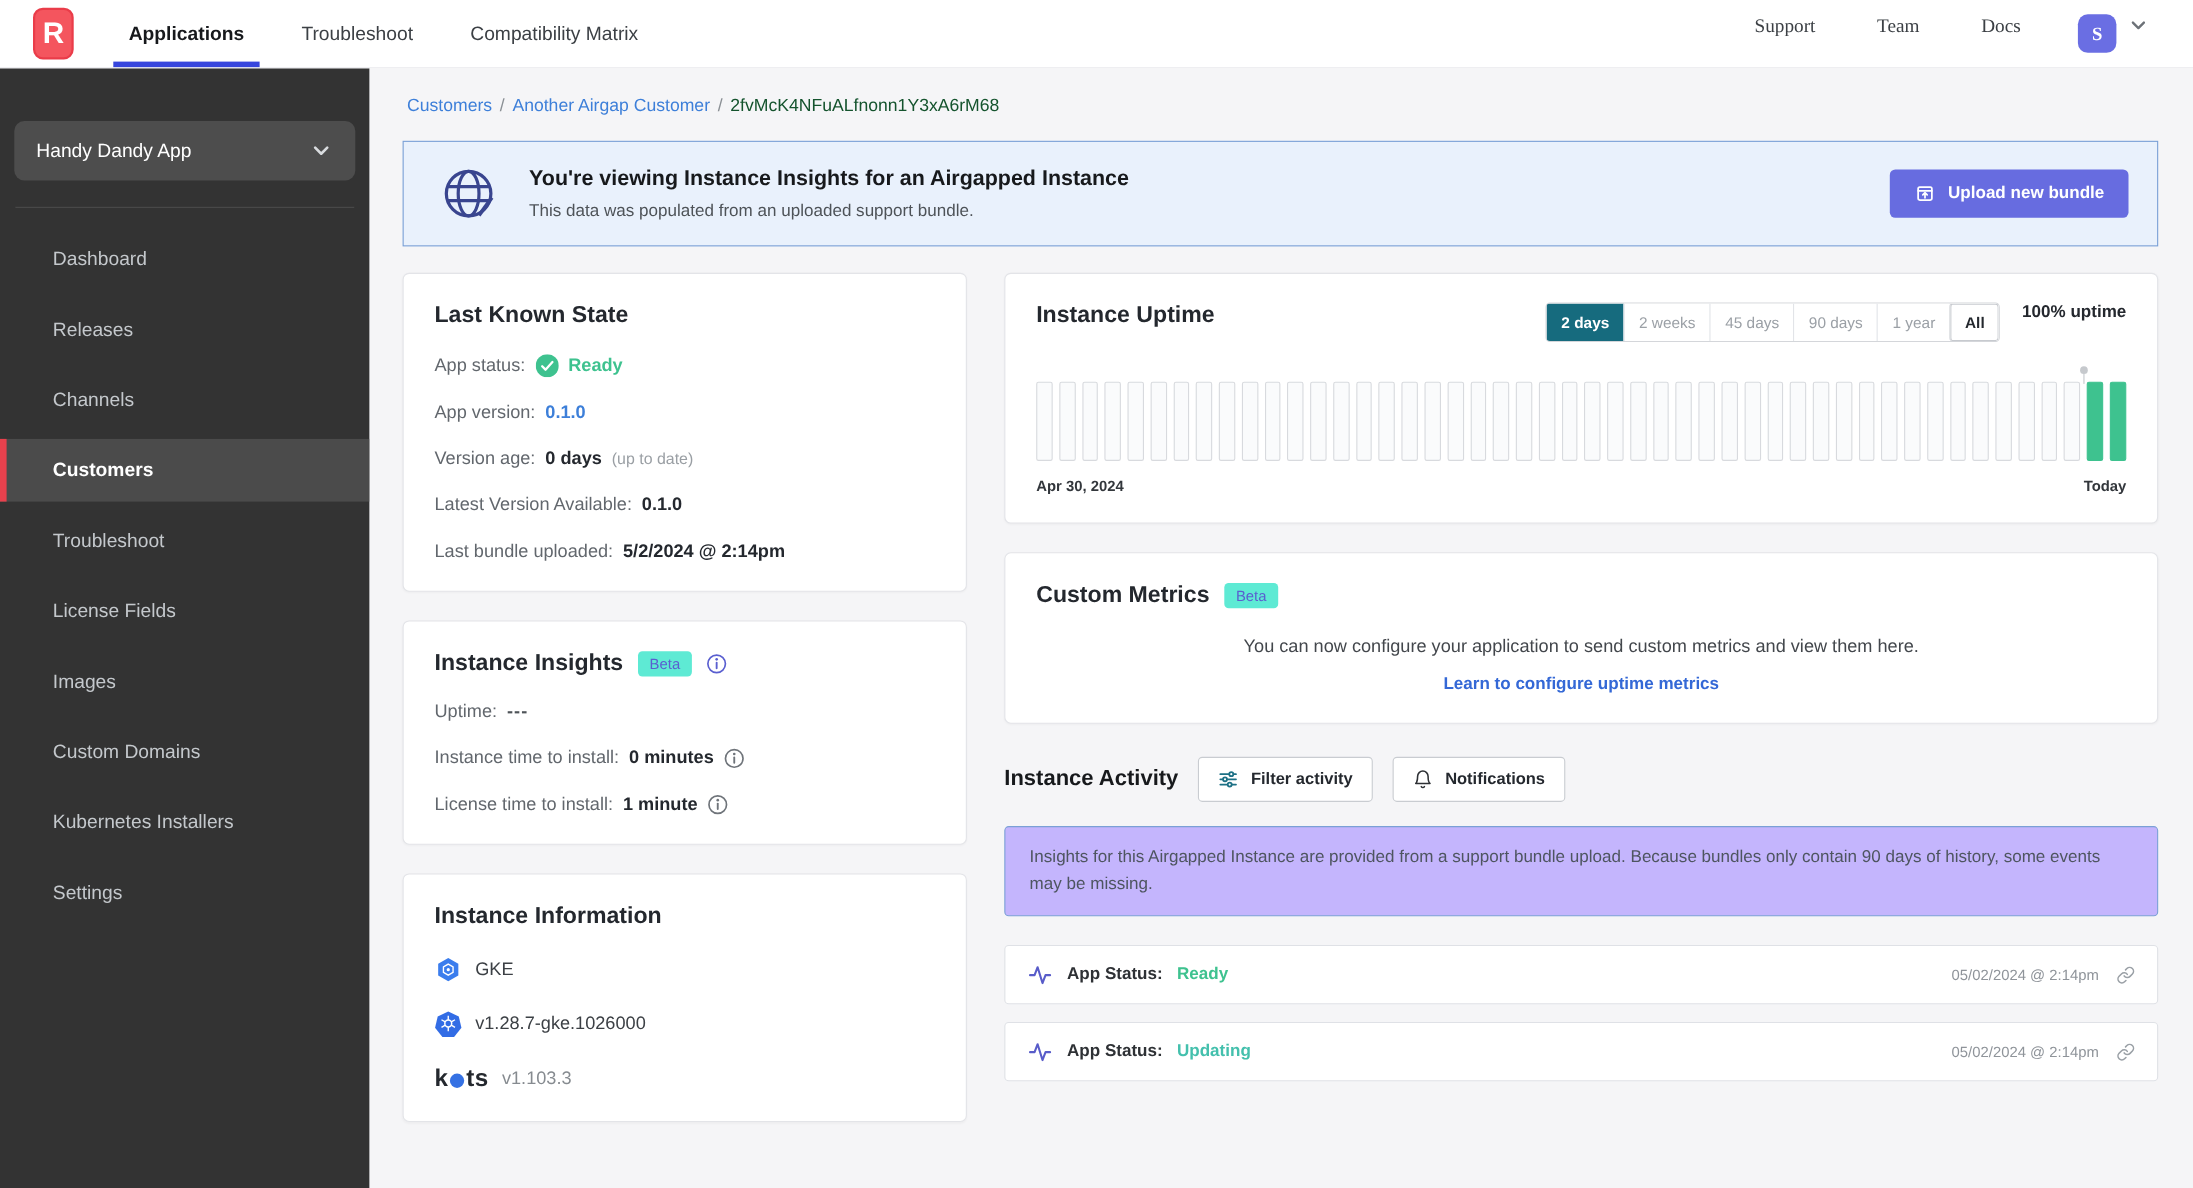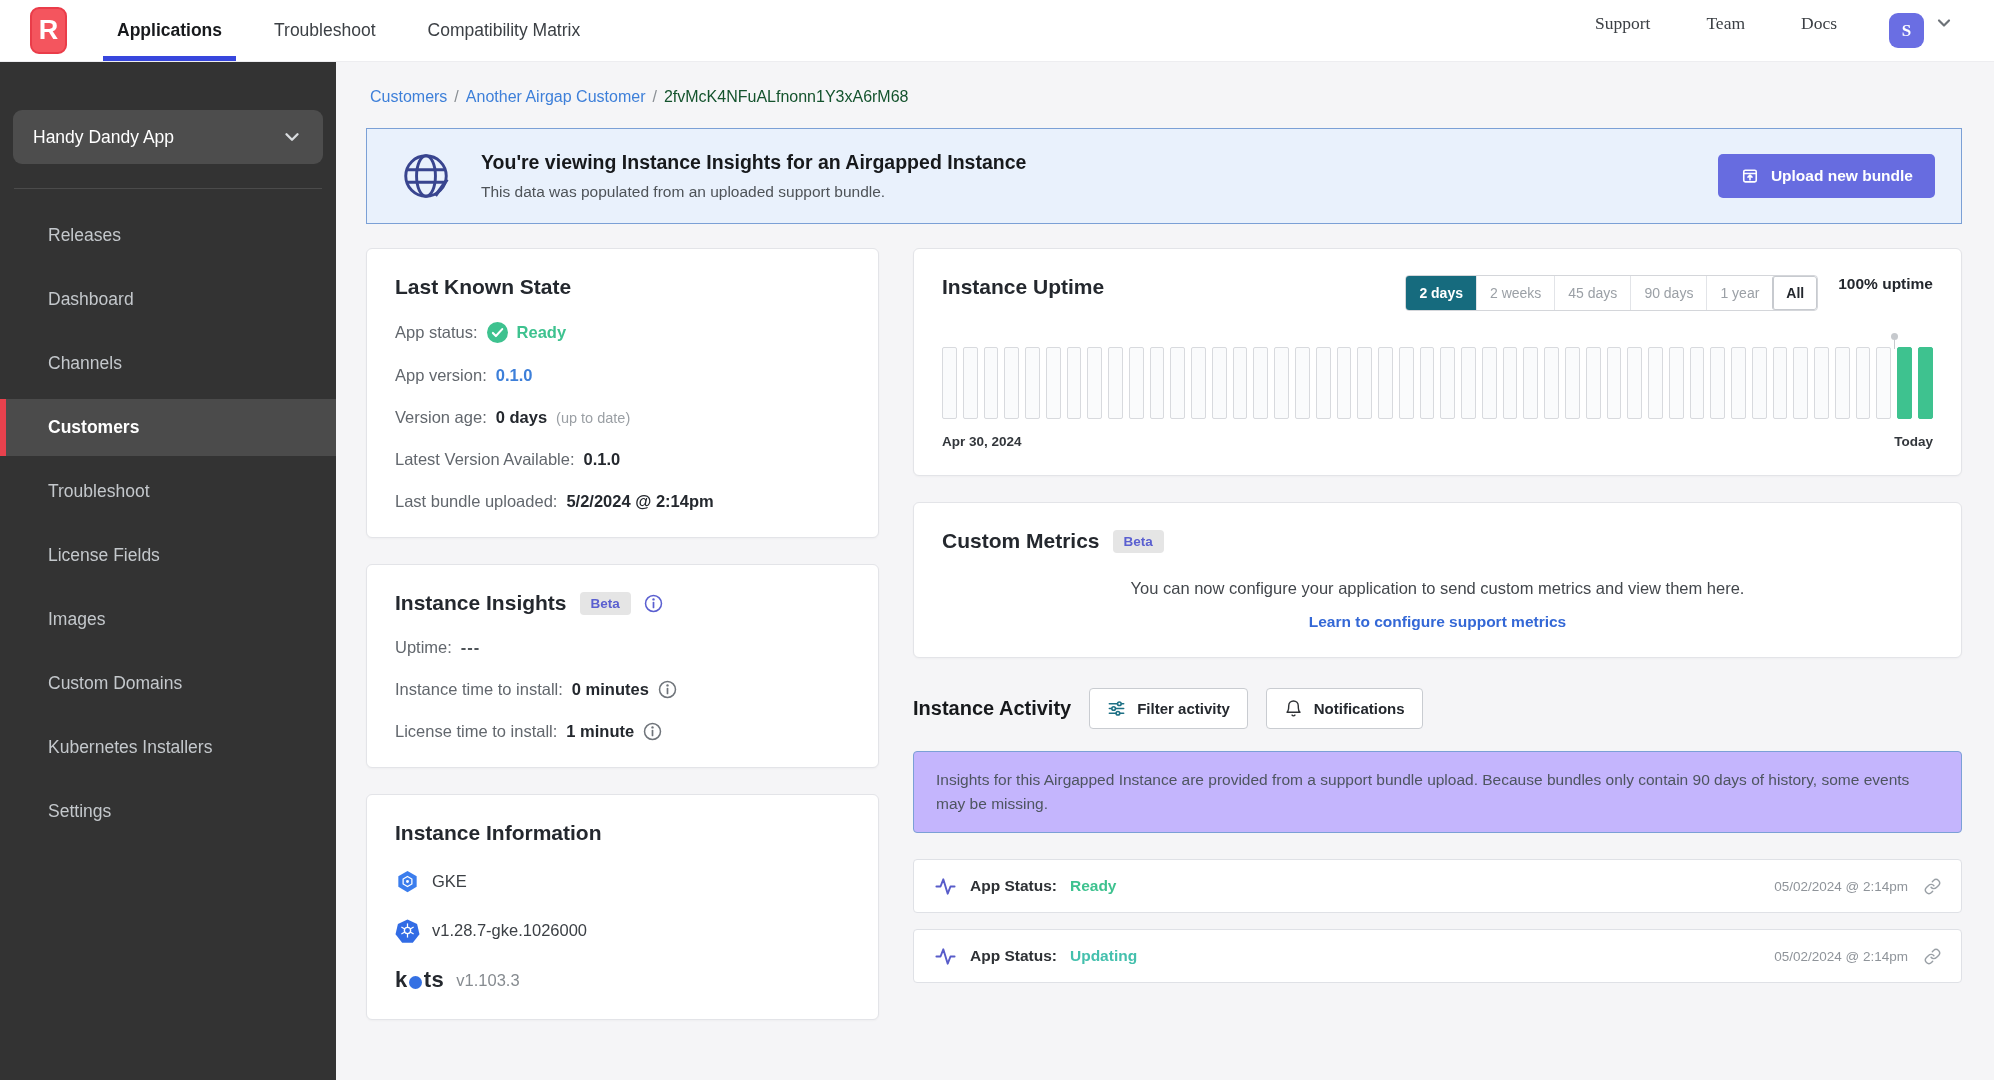--- a/index.html
+++ b/index.html
@@ -56,21 +56,21 @@
                 align-items:center; gap:11px; cursor:pointer; }
 
   .columns { display:flex; gap:34px; margin-top:24px; align-items:flex-start; }
   .col-left { width:513px; flex:none; display:flex; flex-direction:column; gap:26px; }
   .col-right { flex:1; min-width:0; }
 
   .card { background:#fff; border:1px solid #e3e4e8; border-radius:6px; padding:26px 28px;
           box-shadow:0 1px 2px rgba(0,0,0,0.03); }
   .card-title { font-size:21px; font-weight:700; color:#24282e; }
   .title-row { display:flex; align-items:center; gap:13px; }
-  .beta-badge { background:#e5e5e5; color:#5a5fd0; font-size:13.5px; font-weight:700;
+  .beta-badge { background:#5eead4; color:#5a5fd0; font-size:13.5px; font-weight:400;
                 padding:4px 11px; border-radius:4px; }
 
   .kv-row { margin-top:23px; display:flex; align-items:center; gap:9px; font-size:16.5px; }
   .kv-label { color:#62676d; }
   .kv-value-bold { color:#24282e; font-weight:700; }
   .kv-value-link { color:#3d7fd9; font-weight:700; cursor:pointer; }
   .kv-value-green { color:#3ec28f; font-weight:700; }
   .kv-value-plain { color:#4e5358; font-weight:700; letter-spacing:1px; }
   .kv-suffix { color:#9a9fa4; font-size:14.5px; }
   .icon-inline { display:flex; align-items:center; }
@@ -153,22 +153,22 @@
       <div class="app-selector">
         <span>Handy Dandy App</span>
         <span id="selector-chevron" style="display:flex">
             <svg width="22" height="22" viewBox="0 0 24 24" fill="none" stroke="#d9dcdf" stroke-width="2.6" stroke-linecap="round" stroke-linejoin="round">
               <polyline points="6 9 12 15 18 9"></polyline>
             </svg>
           </span>
       </div>
       <div class="sidebar-divider"></div>
       <ul class="sidebar-items" id="sidebar-items">
+          <li class="sidebar-item">Dashboard</li>
           <li class="sidebar-item">Releases</li>
-          <li class="sidebar-item">Dashboard</li>
           <li class="sidebar-item">Channels</li>
           <li class="sidebar-item active">Customers</li>
           <li class="sidebar-item">Troubleshoot</li>
           <li class="sidebar-item">License Fields</li>
           <li class="sidebar-item">Images</li>
           <li class="sidebar-item">Custom Domains</li>
           <li class="sidebar-item">Kubernetes Installers</li>
           <li class="sidebar-item">Settings</li>
         </ul>
     </aside>
@@ -389,21 +389,21 @@
               <span>Today</span>
             </div>
           </section>
 
           <section class="card cm-card">
             <div class="title-row">
               <span class="card-title">Custom Metrics</span>
               <span class="beta-badge">Beta</span>
             </div>
             <div class="cm-body">You can now configure your application to send custom metrics and view them here.</div>
-            <div class="cm-link">Learn to configure support metrics</div>
+            <div class="cm-link">Learn to configure uptime metrics</div>
           </section>
 
           <div class="activity-header">
             <span class="activity-title">Instance Activity</span>
             <button class="outline-btn">
               <span id="filter-icon" style="display:flex">
                   <svg width="19" height="19" viewBox="0 0 20 20" stroke="#1d7085" stroke-width="1.7" stroke-linecap="round" fill="#fff">
                     <line x1="2.5" y1="5" x2="17.5" y2="5"></line>
                     <line x1="2.5" y1="10" x2="17.5" y2="10"></line>
                     <line x1="2.5" y1="15" x2="17.5" y2="15"></line>

